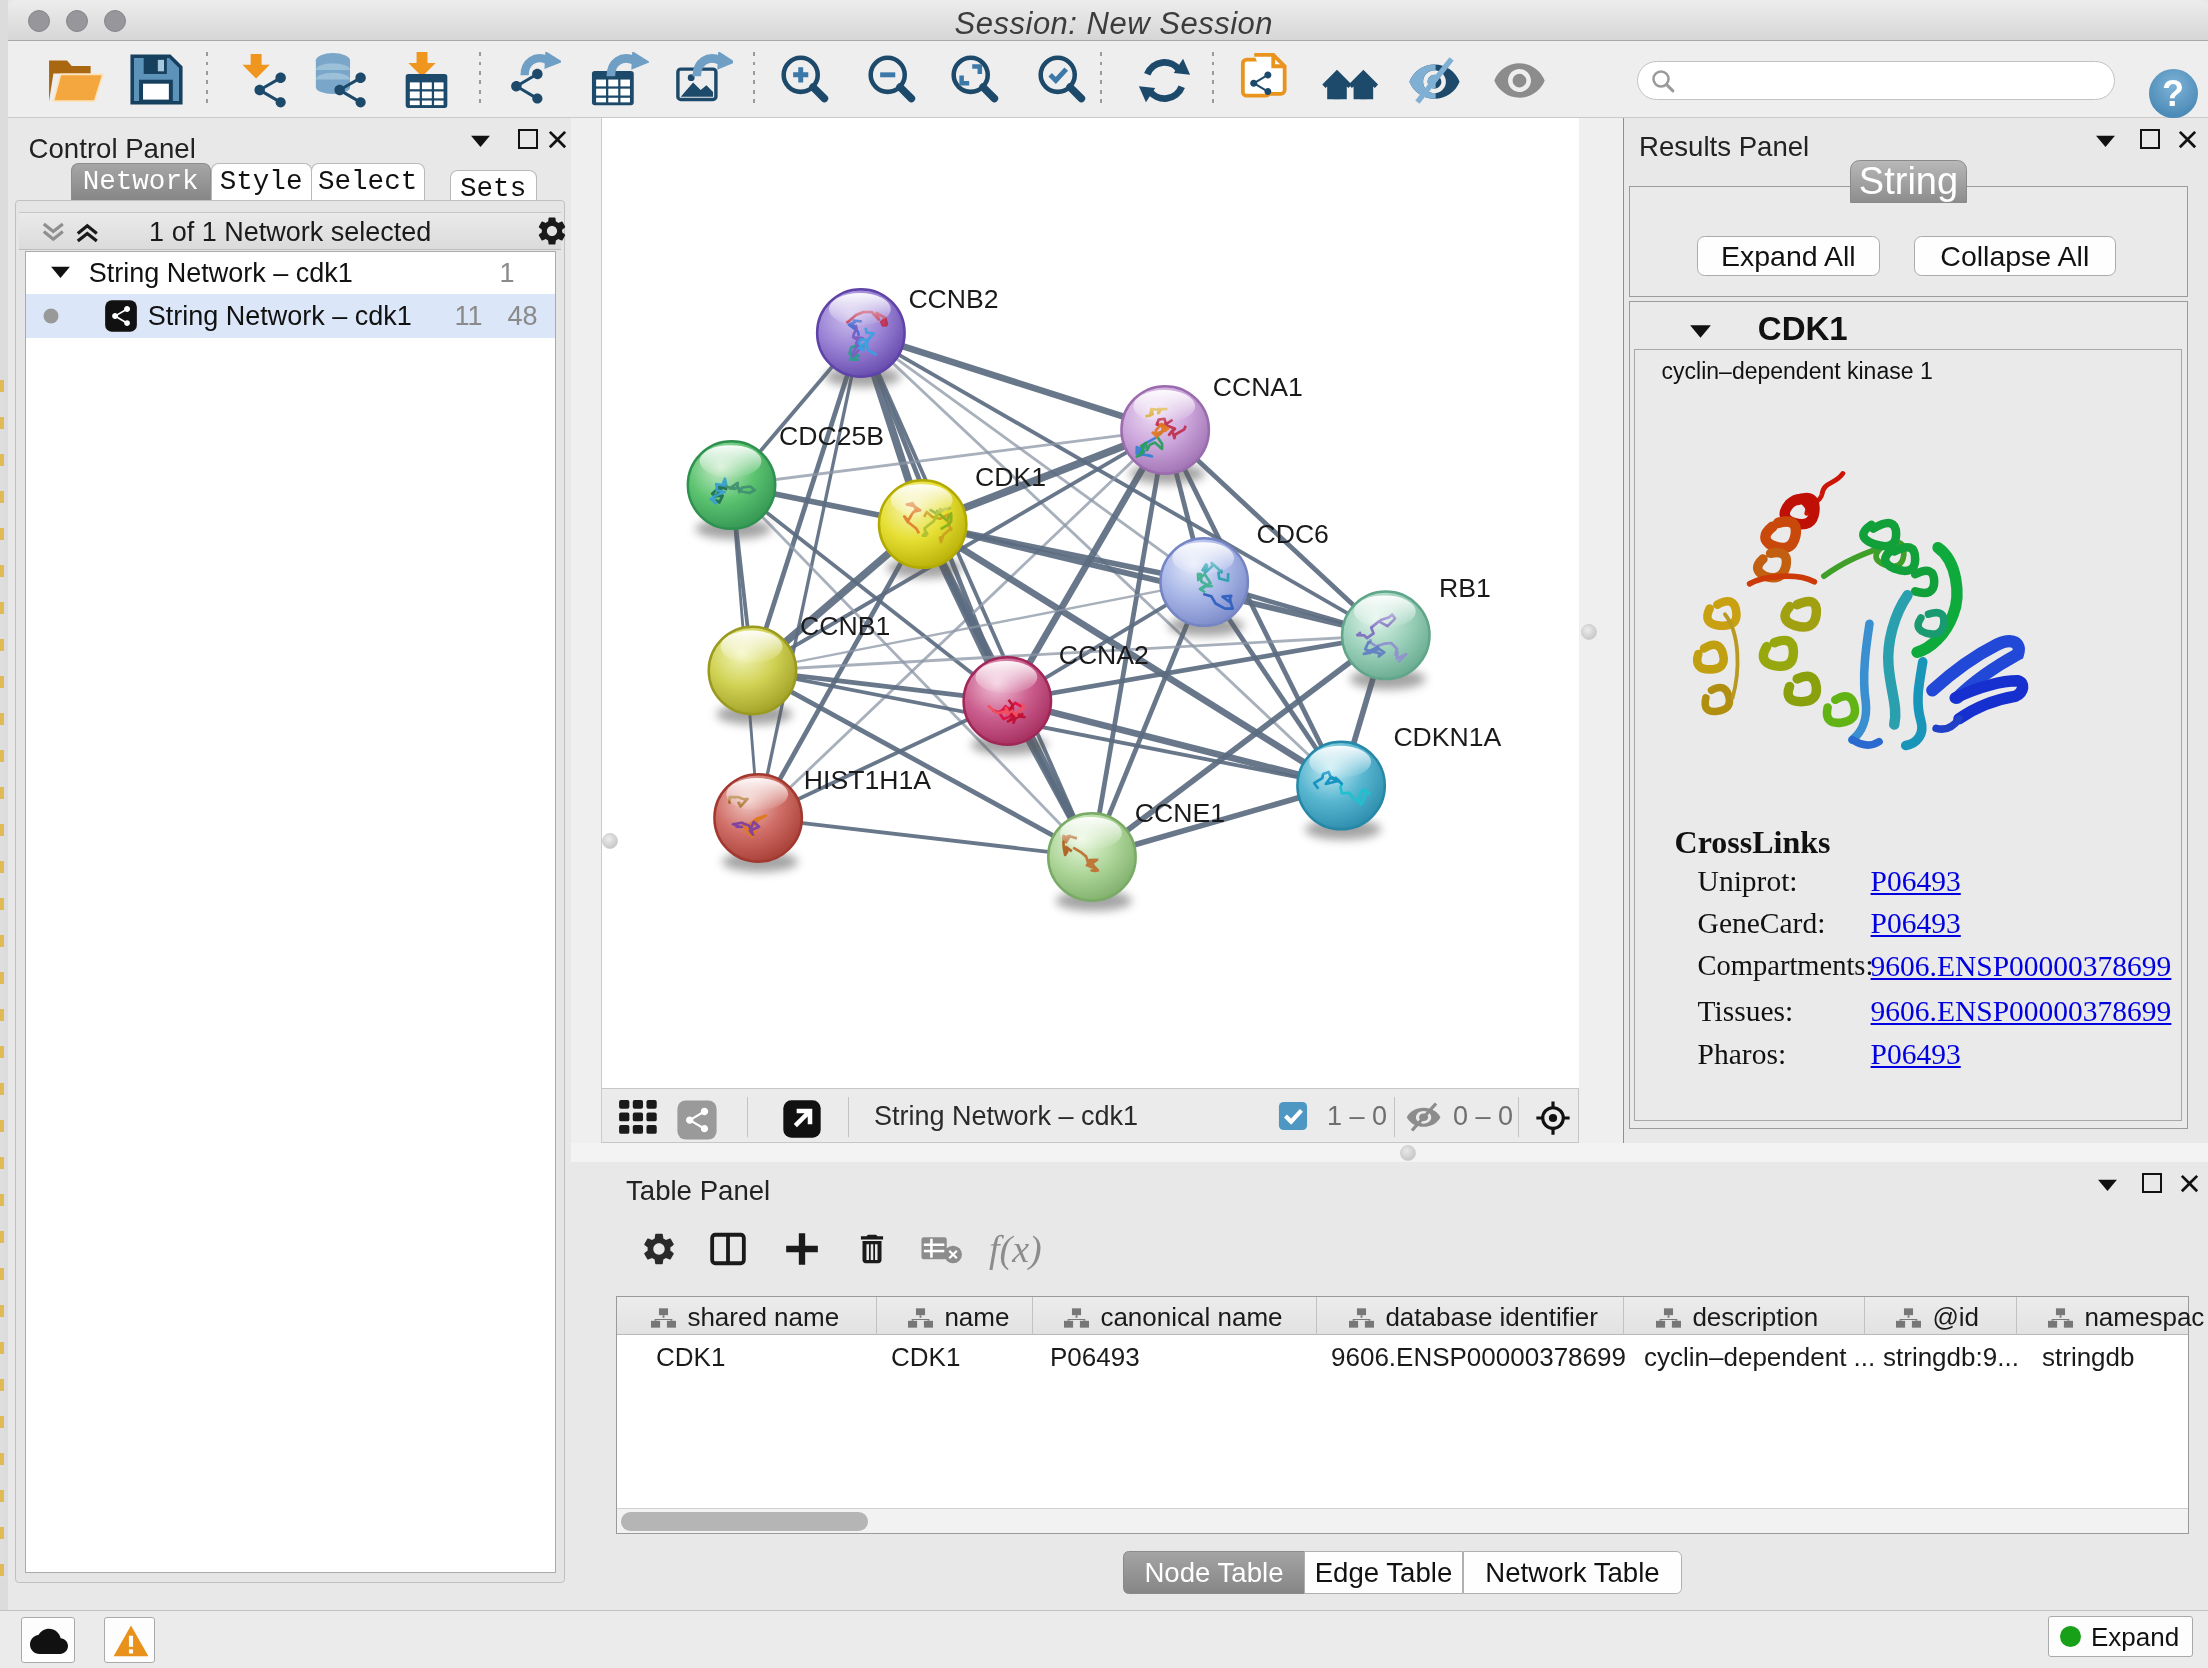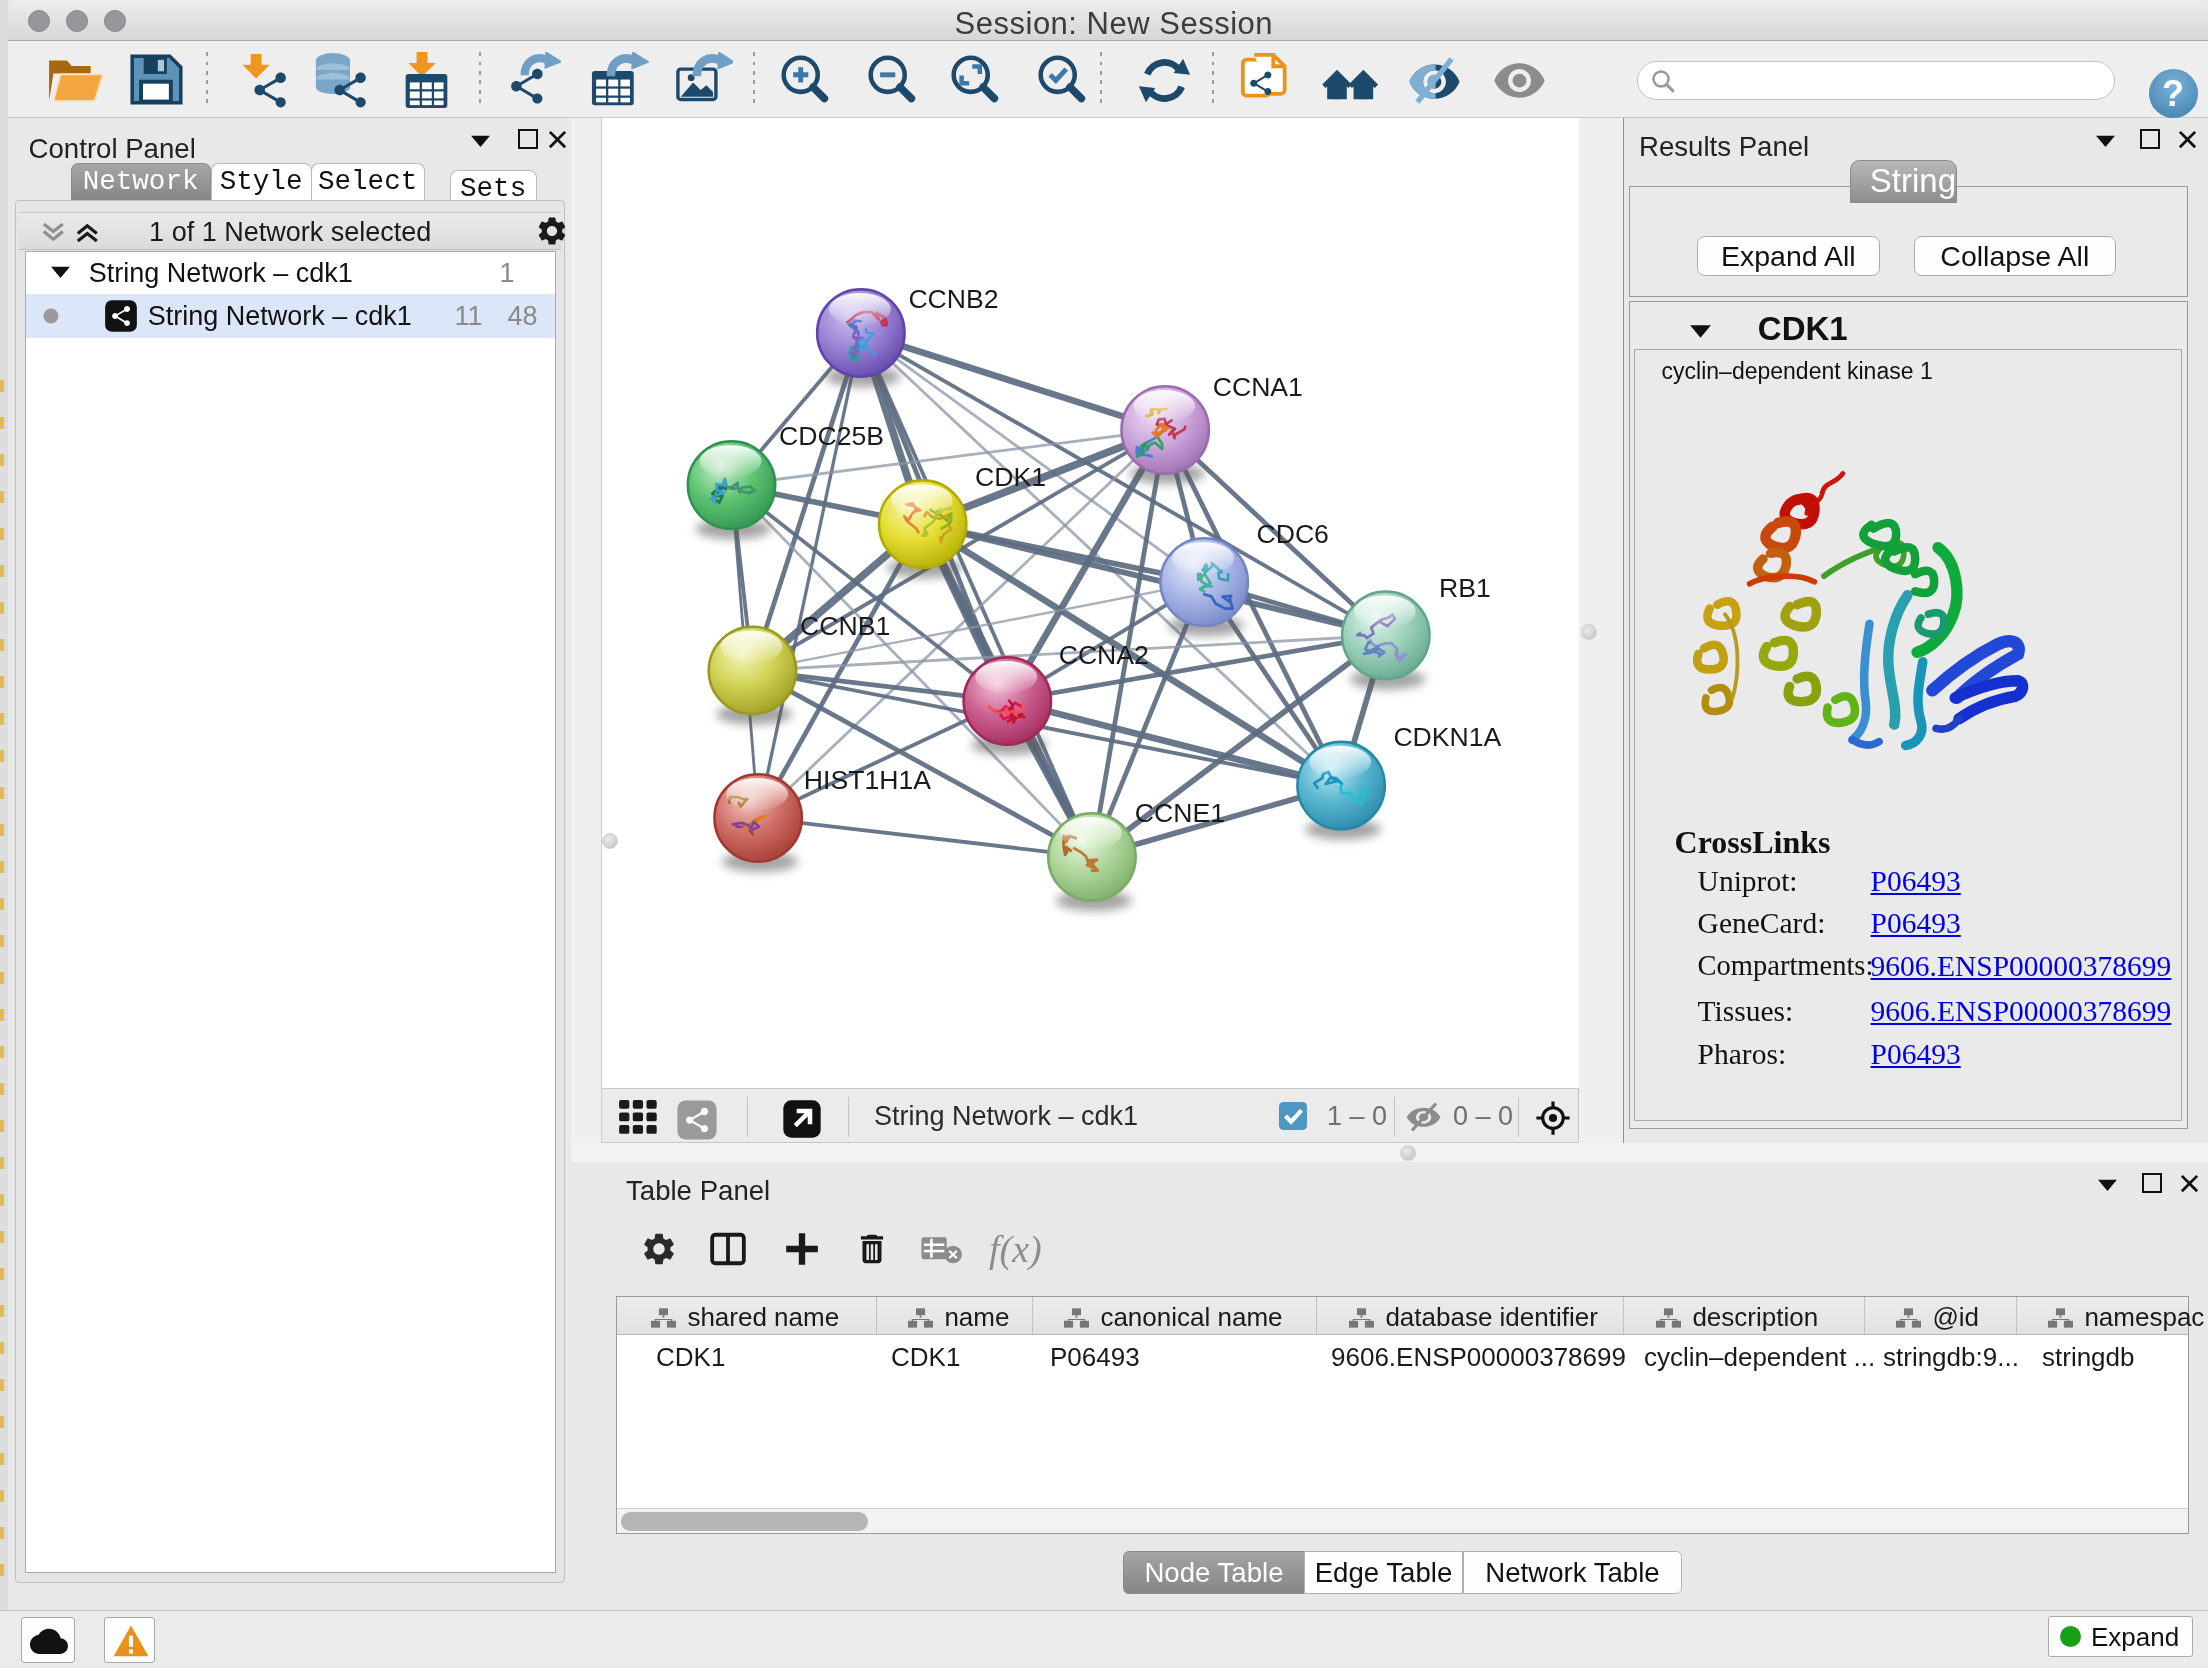--- a/index.html
+++ b/index.html
@@ -5,21 +5,21 @@
 * { margin:0; padding:0; box-sizing:border-box; }
 html,body { width:2208px; height:1668px; overflow:hidden; }
 body { font-family:"Liberation Sans", sans-serif; background:#e9e8e9; position:relative; }
 
 #titlebar { position:absolute; left:7.6px; top:0; right:0; height:41px;
   background:linear-gradient(#ededed,#d6d6d6); border-bottom:1px solid #a9a9a9;
   border-top-left-radius:9.5px; border-top-right-radius:9.5px; }
 .tlight { position:absolute; top:9.5px; width:22px; height:22px; border-radius:50%;
   background:#96969b; border:1px solid #85858a; }
 #title { position:absolute; top:5.7px; left:12px; right:0; text-align:center;
-  font-size:31px; font-weight:normal; color:#3c3c3c; letter-spacing:0.5px; }
+  font-size:31px; font-weight:normal; color:#3c3c3c; letter-spacing:0.5px;font-style:italic; }
 
 #toolbar { position:absolute; left:7.6px; top:41px; right:0; height:77px;
   background:#efeeef; border-bottom:1px solid #c9c9c9; }
 .tdiv { position:absolute; top:11.4px; height:53px; width:2.9px;
   background-image:repeating-linear-gradient(#9a9a9a 0 3.8px, transparent 3.8px 9.5px); }
 .ticon { position:absolute; top:52px; }
 
 .phead { font-size:27.6px; color:#222;margin-top:7px; }
 .pbox { width:20px; height:20px; border:2.9px solid #111; display:inline-block; }
 
@@ -539,21 +539,21 @@
 <div id="vsplit2"></div>
 <div id="rpanel">
   <div class="phead" style="position:absolute;left:15px;top:5.7px;">Results Panel</div>
   <svg style="position:absolute;left:469px;top:14.3px" width="25" height="17" viewBox="0 0 26 18">
       <path d="M3 4 h20 l-10 12 z" fill="#111"></path>
     </svg>
   <div class="pbox" style="position:absolute;left:516px;top:10.5px;"></div>
   <svg style="position:absolute;left:552px;top:9.5px" width="23" height="23" viewBox="0 0 24 24">
       <path d="M3 5 L5 3 L12 10 L19 3 L21 5 L14 12 L21 19 L19 21 L12 14 L5 21 L3 19 L10 12 Z" fill="#111"></path>
     </svg>
-  <div style="position:absolute;left:226px;top:42px;width:107px;height:43px;background:linear-gradient(#b9b8b9,#8e8d8e);border:1px solid #8a8a8a;border-radius:9.5px 9.5px 0 0;color:#fff;font-size:33px;text-align:right;line-height:40px;z-index:3;">String</div>
+  <div style="position:absolute;left:226px;top:42px;width:117px;height:43px;background:linear-gradient(#b9b8b9,#8e8d8e);border:1px solid #8a8a8a;border-radius:9.5px 9.5px 0 0;color:#fff;font-size:38px;text-align:center;line-height:40px;z-index:3;">String</div>
   <div style="position:absolute;left:4.8px;top:68px;width:559px;height:111px;background:#ebeaeb;border:1.9px solid #9c9b9c;">
     <div style="position:absolute;left:67px;top:49px;width:183px;height:40px;background:#fefefe;border:1px solid #ababab;border-radius:7.6px;font-size:28.5px;text-align:center;line-height:38px;color:#111;">Expand All</div>
     <div style="position:absolute;left:284px;top:49px;width:202px;height:40px;background:#fefefe;border:1px solid #ababab;border-radius:7.6px;font-size:28.5px;text-align:center;line-height:38px;color:#111;">Collapse All</div>
   </div>
   <div style="position:absolute;left:4.8px;top:183px;width:559px;height:828px;background:#ebeaeb;border:1.9px solid #9c9b9c;">
     <svg style="position:absolute;left:57px;top:19px" width="27" height="19" viewBox="0 0 26 18">
         <path d="M3 4 h20 l-10 12 z" fill="#111"></path>
       </svg>
     <div style="position:absolute;left:0px;top:7.6px;width:346px;text-align:center;font-size:33px;font-weight:bold;color:#111;">CDK1</div>
     <div style="position:absolute;left:3.8px;top:47px;width:548px;height:772px;background:#ebeaeb;border:1px solid #a8a8a8;">

